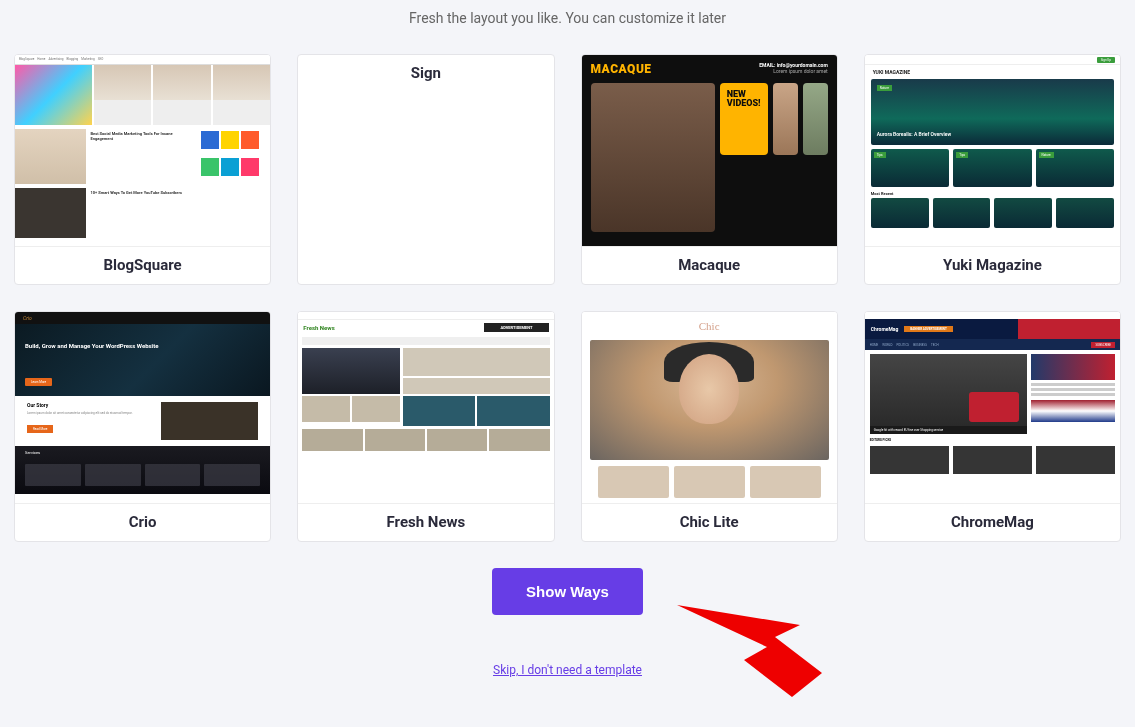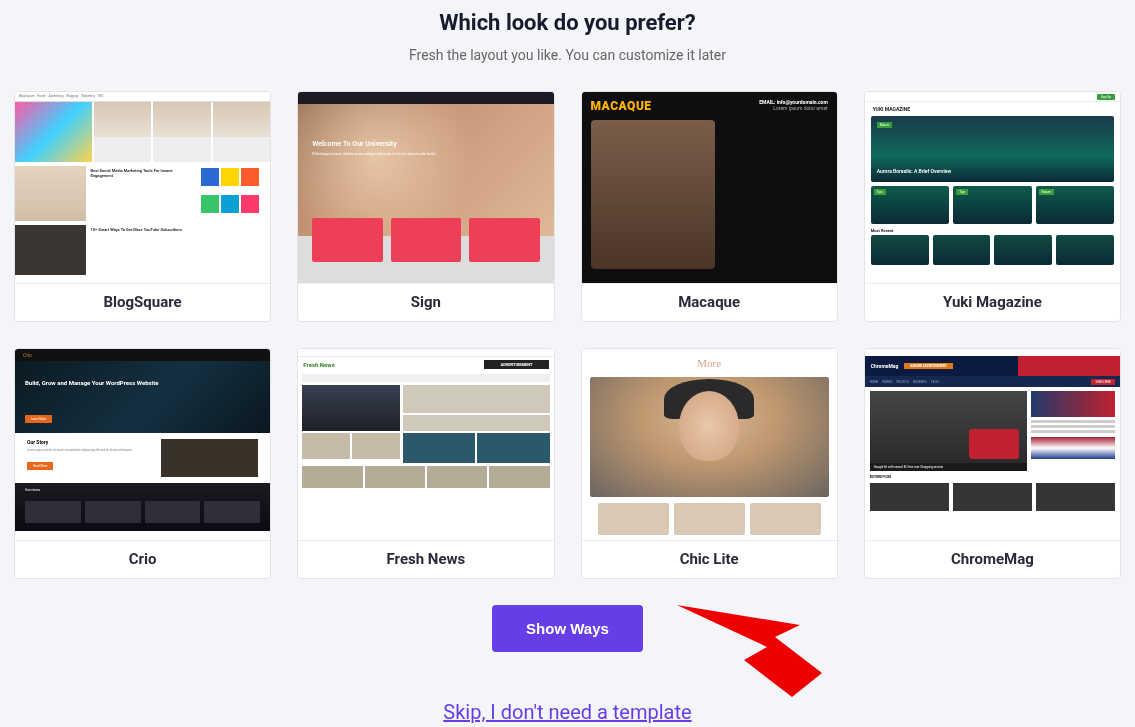--- a/index.html
+++ b/index.html
@@ -52,21 +52,21 @@
       font-weight: 700;
       padding: 15px 34px;
       border-radius: 4px;
       cursor: pointer;
     }
     .skip {
       display: inline-block;
       margin-top: 48px;
       color: #673de6;
       text-decoration: underline;
-      font-size: 20px;
+      font-size: 12px;
       cursor: pointer;
     }
     .arrow {
       position: absolute;
       left: 672px;
       top: 585px;
       pointer-events: none;
     }
 
     
@@ -173,21 +173,20 @@
     .t-chrome .side .ln{height:3px;background:#ccc;margin:2px 0;}
     .t-chrome .side .flag{height:22px;background:linear-gradient(#a02030,#fff 50%,#203a8a);margin-top:4px;}
     .t-chrome .row{display:flex;gap:4px;margin:4px 5px 0;}
     .t-chrome .row>div{flex:1;height:28px;background:#353535;}
     .t-chrome .ep{margin:4px 5px 0;font-size:3px;font-weight:700;}
   </style>
 </head>
 <body>
 
 <div class="header">
-  <h1 class="title">Which look do you prefer?</h1>
   <p class="subtitle">Fresh the layout you like. You can customize it later</p>
 </div>
 
 <div class="grid">
 
   <div class="card">
     <div class="thumb t-blogsquare">
       <div class="topbar">
           <span>BlogSquare</span>
           <span>Home</span>
@@ -223,42 +222,36 @@
       <div class="row3">
           <div class="L" style="background:#3a3530"></div>
           <div class="M"><b style="font-size:4px">10+ Smart Ways To Get More YouTube Subscribers</b></div>
           <div class="R"></div>
         </div>
     </div>
     <div class="card-label">BlogSquare</div>
   </div>
 
   <div class="card">
-    <div class="thumb t-total">
-      <div class="nav"></div>
-      <div class="hero">
-          <div class="herotext"><span>Welcome To Our University</span><small>Pellentesque est urna, lobortis eu arcu volutpat malesuada vel sit ex In placerat nulla facilisi.</small></div>
-        </div>
-      <div class="cards">
-          <div class="c"></div>
-          <div class="c"></div>
-          <div class="c"></div>
-        </div>
-    </div>
     <div class="card-label">Sign</div>
   </div>
 
   <div class="card">
     <div class="thumb t-macaque">
       <div class="top">
         <div class="logo">MACAQUE</div>
         <div class="email"><b>EMAIL: info@yourdomain.com</b><div style="opacity:.6">Lorem ipsum dolor amet</div></div>
       </div>
       <div class="grid2">
         <div class="img1"></div>
+        <div class="row" style="grid-column:2">
+          <div class="vids">NEW VIDEOS!</div>
+          <div class="p p1"></div>
+          <div class="p p2"></div>
+        </div>
       </div>
     </div>
     <div class="card-label">Macaque</div>
   </div>
 
   <div class="card">
     <div class="thumb t-yuki">
       <div class="top">
           <span class="btn">Sign Up</span>
         </div>
@@ -340,21 +333,21 @@
           <div></div>
           <div></div>
           <div></div>
         </div>
     </div>
     <div class="card-label">Fresh News</div>
   </div>
 
   <div class="card">
     <div class="thumb t-chic">
-      <div class="logo">More</div>
+      <div class="logo">Chic</div>
       <div class="hero">
           <div class="hat"></div>
           <div class="face"></div>
         </div>
       <div class="tri">
           <div></div>
           <div></div>
           <div></div>
         </div>
     </div>

